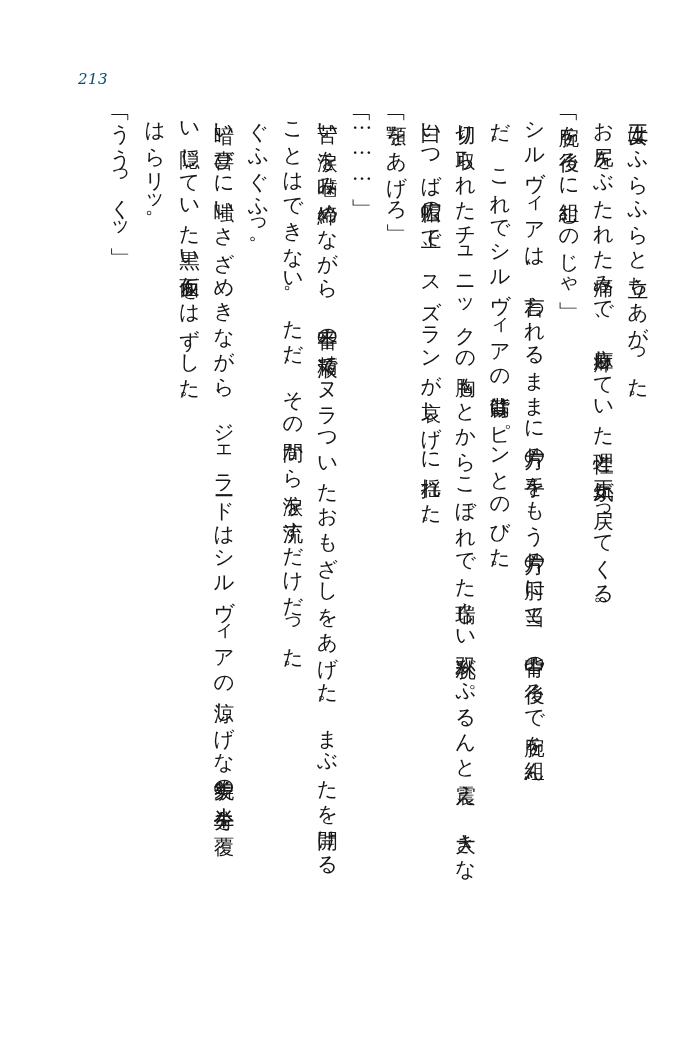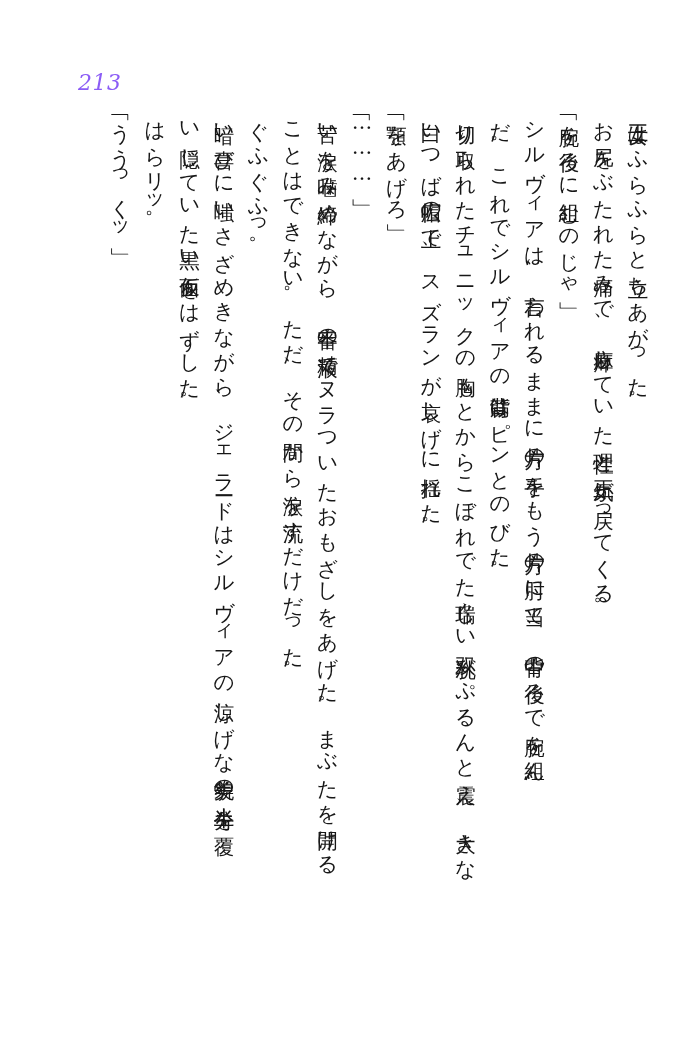--- a/index.html
+++ b/index.html
@@ -18,24 +18,24 @@
     position: relative;
     width: 700px;
     height: 1050px;
     background: #ffffff;
   }
   
   #page-number {
     position: absolute;
     top: 70px;
     left: 78px;
-    font-size: 22px;
+    font-size: 15px;
     font-style: italic;
     font-family: "DejaVu Serif", "Liberation Serif", serif;
-    color: #8b5cf6;
+    color: #0c4a6e;
     letter-spacing: 0.5px;
   }
   
   #text-block {
     position: absolute;
     top: 108px;
     right: 52px;
     height: 880px;
     display: flex;
     flex-direction: row;

